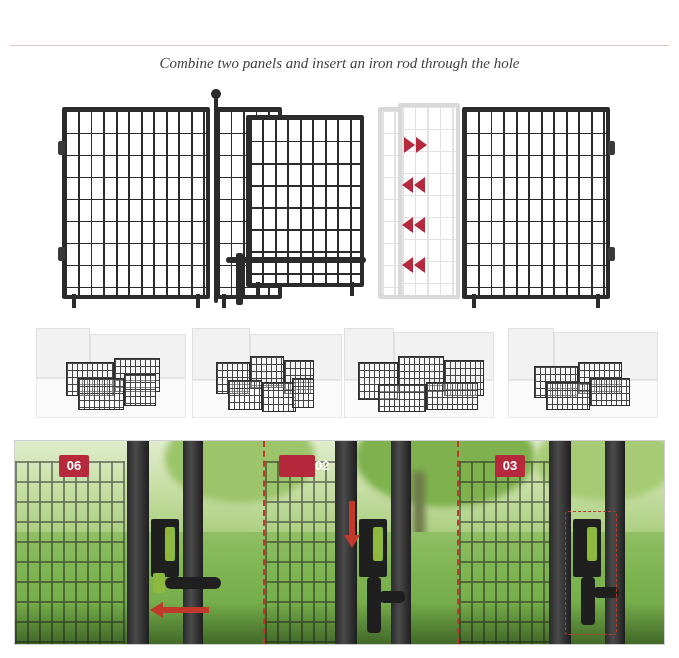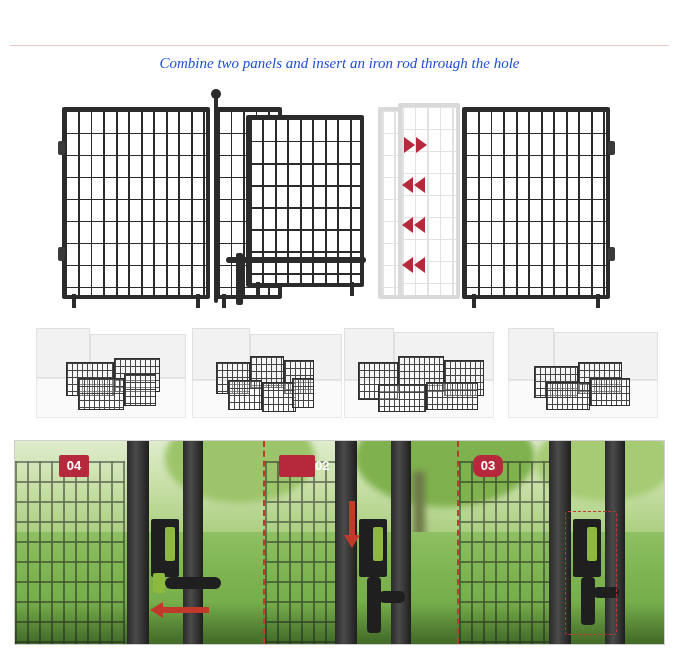--- a/index.html
+++ b/index.html
@@ -36,21 +36,21 @@
     height: 1px;
     background: #e4c8c8;
   }
   .subtitle {
     position: absolute;
     top: 55px; left: 0; right: 0;
     text-align: center;
     font-family: "Liberation Serif", serif;
     font-size: 15px;
     font-style: italic;
-    color: #1d4ed8;
+    color: #404040;
   }
 
   
   .fence-area {
     position: absolute;
     top: 85px; left: 0;
     width: 679px; height: 235px;
   }
 
   .panel {
@@ -341,21 +341,21 @@
     <div class="mesh-strip" style="left:0; top:20px; width:110px; height:185px; opacity:0.55;"></div>
     <div class="post" style="left:112px; top:0; width:22px; height:205px;"></div>
     <div class="post" style="left:168px; top:0; width:20px; height:205px;"></div>
     <div class="latch" style="left:136px; top:78px; width:28px; height:58px;"></div>
     <div class="latch-green" style="left:150px; top:86px; width:10px; height:34px;"></div>
     <div class="latch" style="left:150px; top:136px; width:56px; height:12px; border-radius:6px;"></div>
     <div class="latch-green" style="left:138px; top:132px; width:12px; height:20px;"></div>
     <div class="arrow-tail-h" style="left:148px; top:166px; width:46px;"></div>
     <div class="arrow-red arrow-left" style="left:135px; top:161px;"></div>
 
-    <div class="step-badge" style="left:44px; top:14px;">04</div>
+    <div class="step-badge" style="left:44px; top:14px;">06</div>
     <div class="divider" style="left:248px;"></div>
 
     <div class="mesh-strip" style="left:250px; top:20px; width:70px; height:185px; opacity:0.55;"></div>
     <div class="post" style="left:320px; top:0; width:22px; height:205px;"></div>
     <div class="post" style="left:376px; top:0; width:20px; height:205px;"></div>
     <div class="latch" style="left:344px; top:78px; width:28px; height:58px;"></div>
     <div class="latch-green" style="left:358px; top:86px; width:10px; height:34px;"></div>
     <div class="latch" style="left:352px; top:136px; width:14px; height:56px; border-radius:4px;"></div>
     <div class="latch" style="left:364px; top:150px; width:26px; height:12px; border-radius:5px;"></div>
     <div class="arrow-tail-v" style="left:334px; top:60px; height:34px;"></div>
@@ -366,16 +366,16 @@
 
     <div class="mesh-strip" style="left:444px; top:20px; width:90px; height:185px; opacity:0.55;"></div>
     <div class="post" style="left:534px; top:0; width:22px; height:205px;"></div>
     <div class="post" style="left:590px; top:0; width:20px; height:205px;"></div>
     <div class="latch" style="left:558px; top:78px; width:28px; height:58px;"></div>
     <div class="latch-green" style="left:572px; top:86px; width:10px; height:34px;"></div>
     <div class="latch" style="left:566px; top:136px; width:14px; height:48px; border-radius:4px;"></div>
     <div class="latch" style="left:578px; top:146px; width:26px; height:11px; border-radius:5px;"></div>
     <div class="dash-box" style="left:550px; top:70px; width:52px; height:124px;"></div>
 
-    <div class="step-badge" style="left:458px; top:14px;border-radius:8px;">03</div>
+    <div class="step-badge" style="left:480px; top:14px;">03</div>
   </div>
 
 </div>
 
 </body></html>

